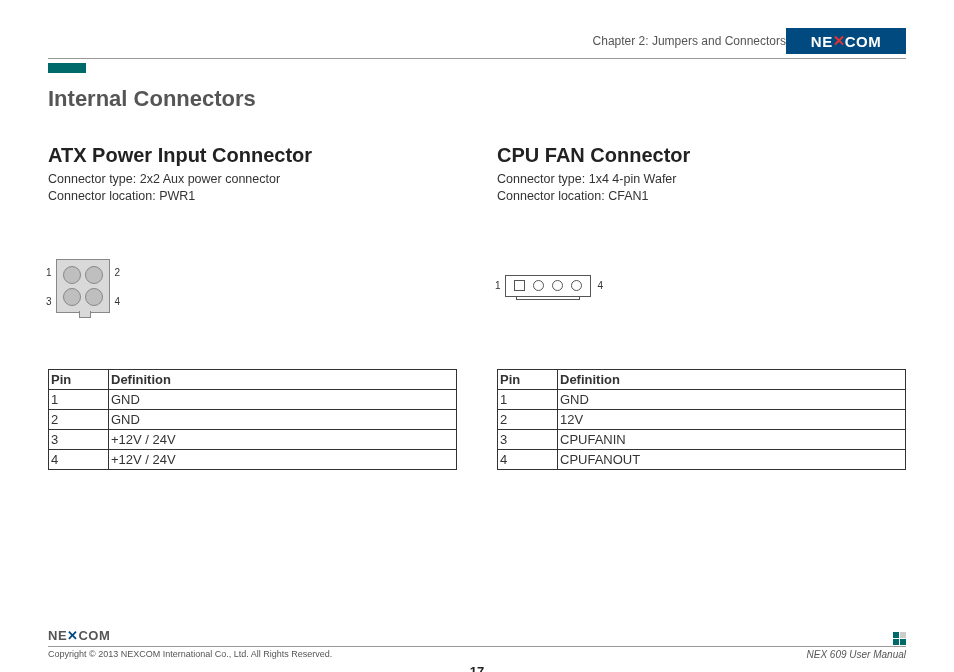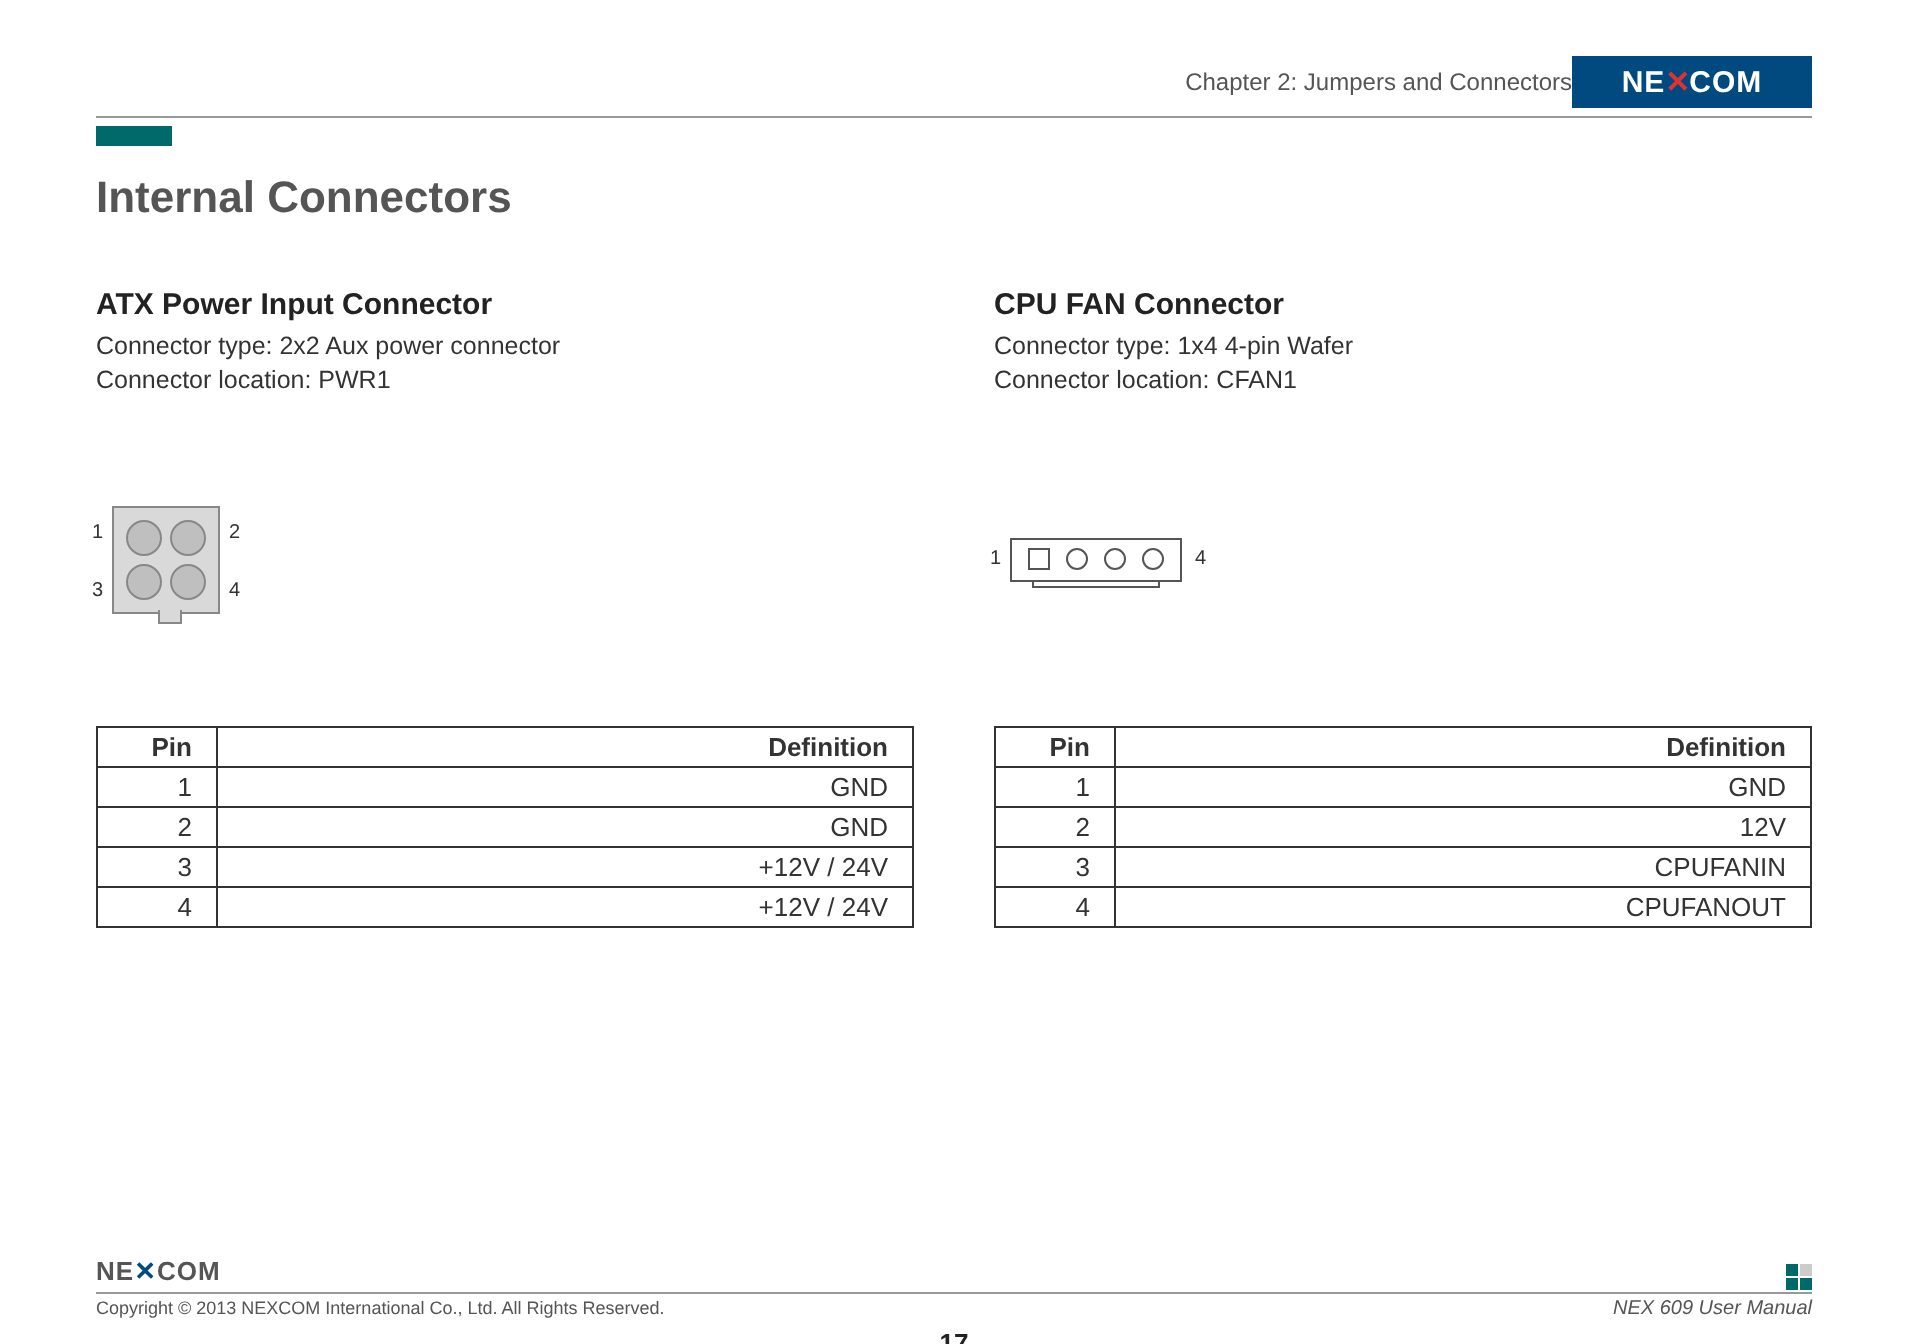--- a/index.html
+++ b/index.html
@@ -57,21 +57,21 @@
     gap: 40px;
   }
   .col { flex: 1; }
   .section-title {
     font-size: 22px;
     font-weight: 600;
     color: #555;
     margin-bottom: 6px;
   }
   .sub-title {
-    font-size: 15px;
+    font-size: 20px;
     font-weight: 700;
     color: #222;
     margin-bottom: 4px;
   }
   .desc {
     font-size: 12.5px;
     color: #333;
     line-height: 1.35;
   }
   .diagram-area {
@@ -145,22 +145,22 @@
   }
   .cpu-pin.square { border-radius: 0; }
   table.pin-table {
     width: 100%;
     border-collapse: collapse;
     margin-top: 28px;
     font-size: 13px;
   }
   table.pin-table th, table.pin-table td {
     border: 1px solid #333;
-    text-align: right;
-    padding: 2px 12px;
+    text-align: left;
+    padding: 2px 2px;
     font-weight: 400;
   }
   table.pin-table th {
     font-weight: 700;
   }
   table.pin-table th.pin-col { width: 60px; }
   .footer {
     position: absolute;
     bottom: 12px;
     left: 48px;

